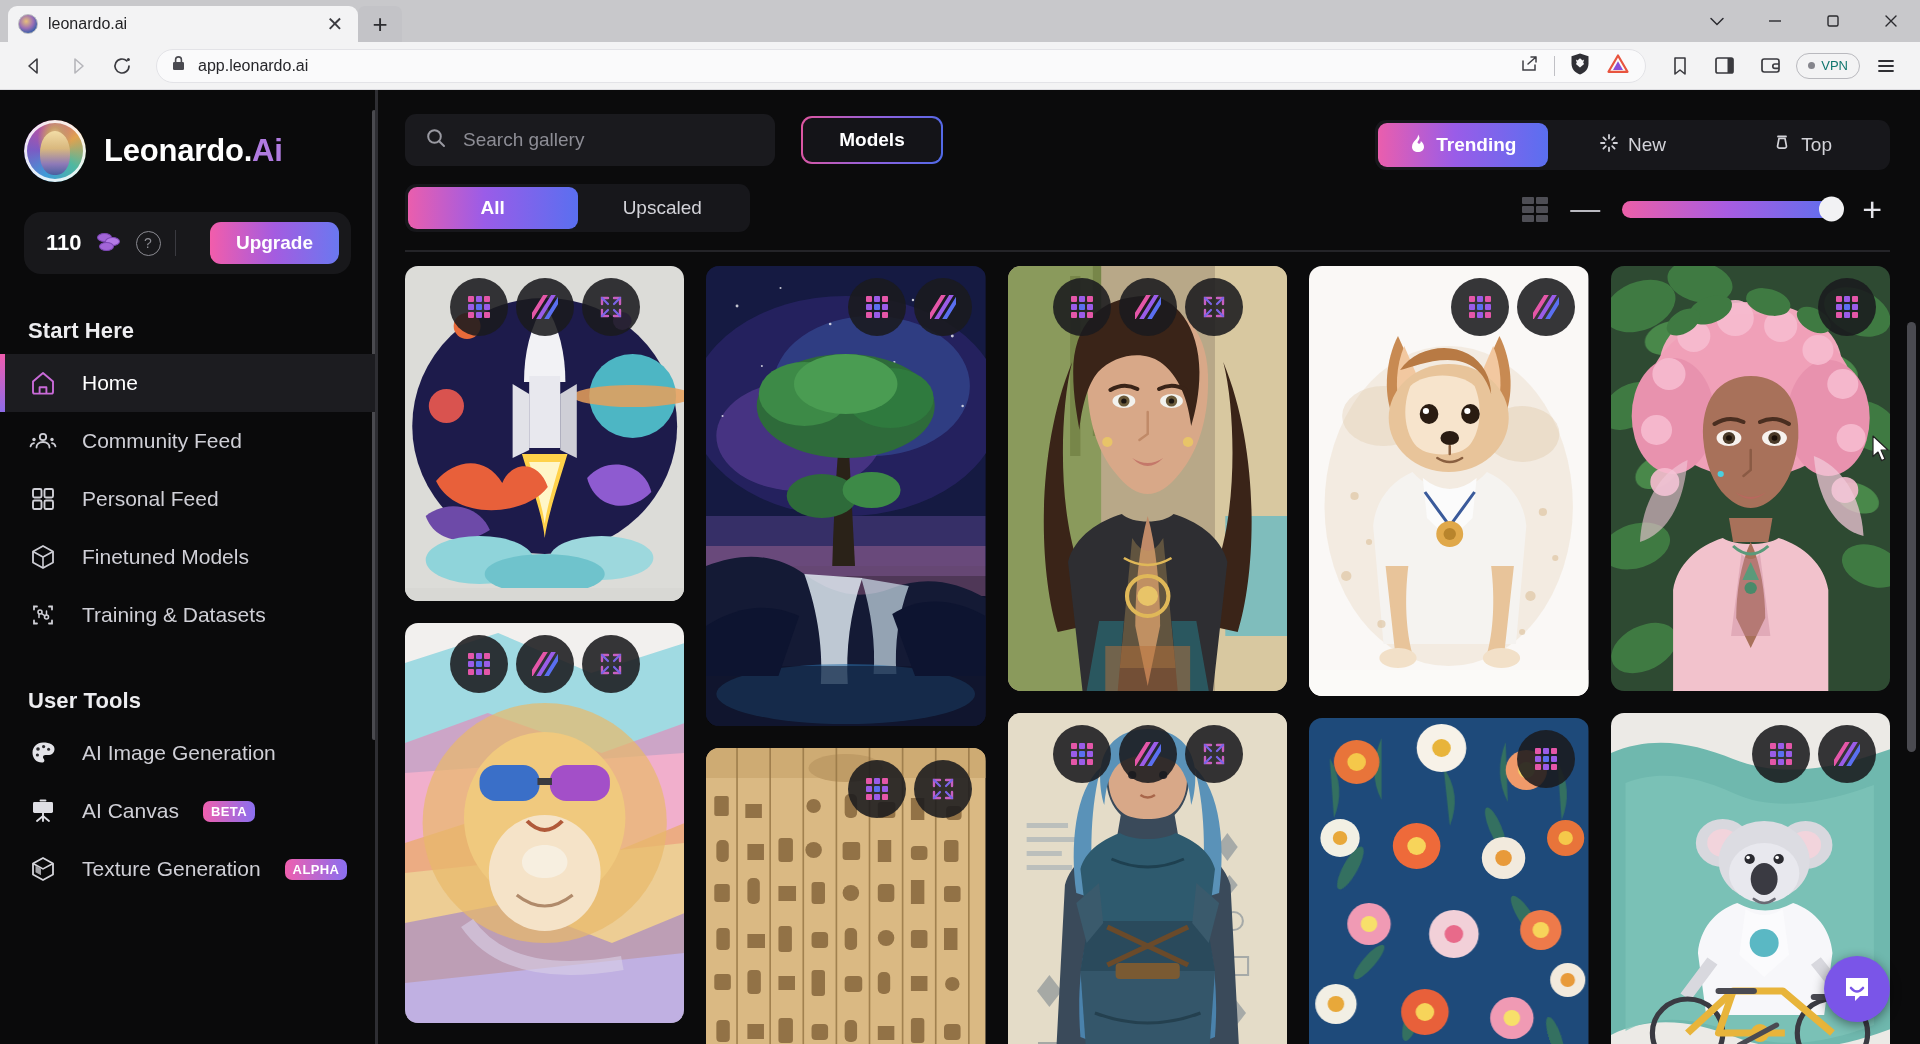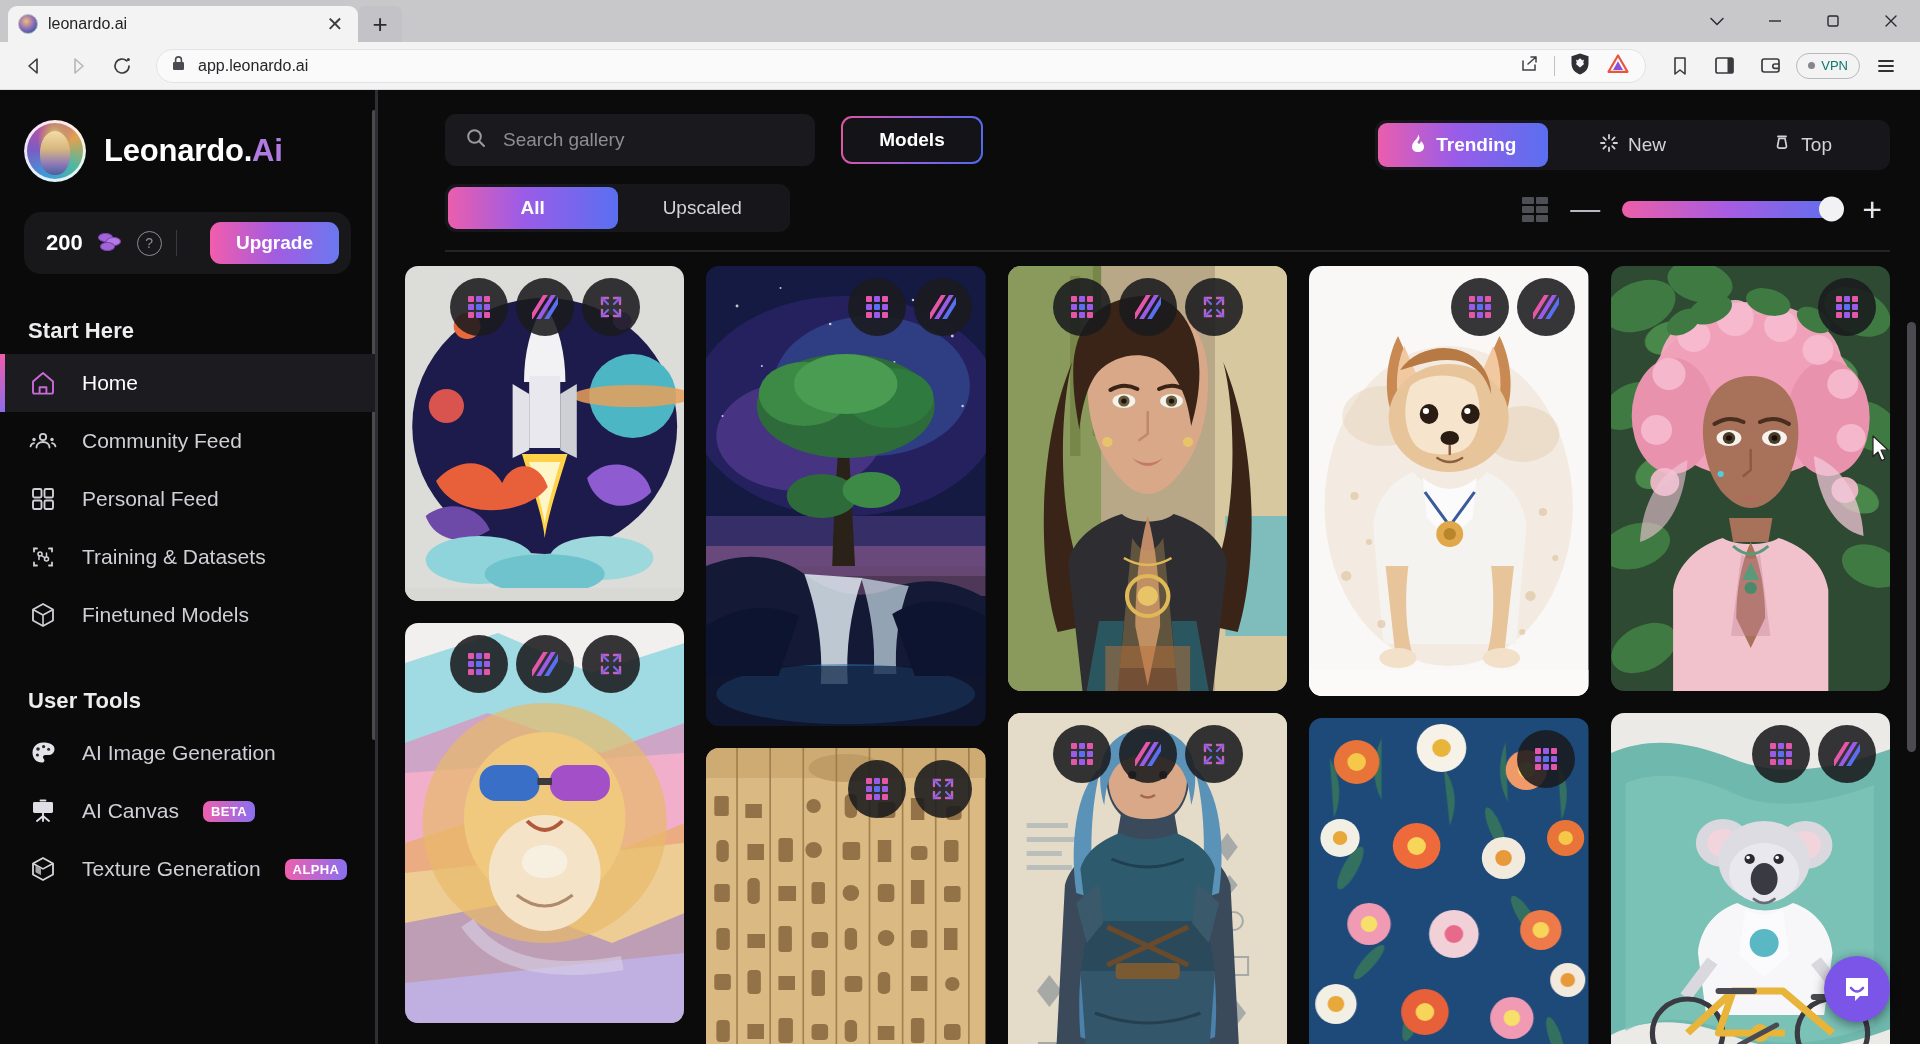--- a/index.html
+++ b/index.html
@@ -134,21 +134,21 @@
   .navitem.active .ico { color: #c96ad8; }
   .badge {
     font-size: 13px; font-weight: 700; color: #fff; border-radius: 7px; padding: 3px 8px;
     background: linear-gradient(90deg, #ef5fae, #8a6ff0); letter-spacing: 0.4px;
   }
 
   
   .main { flex: 1; display: flex; flex-direction: column; background: #0b0b0c; overflow: hidden; position: relative; }
   .main-divider { position: absolute; left: 0; top: 0; bottom: 0; width: 3px; background: #2e2e33; }
 
-  .topbar { padding: 24px 30px 0 30px; margin-left: 40px; }
+  .topbar { padding: 24px 30px 0 30px; }
   .toprow1 { display: flex; align-items: center; gap: 26px; }
   .searchbox {
     width: 370px; height: 52px; background: #1a1a1e; border-radius: 11px;
     display: flex; align-items: center; gap: 16px; padding: 0 20px;
   }
   .searchbox input {
     flex: 1; background: transparent; border: none; outline: none;
     color: #d8d8dd; font-size: 19px; font-family: "Liberation Sans", sans-serif;
   }
   .searchbox input::placeholder { color: #8d8d95; }
@@ -348,21 +348,21 @@
 
     <div class="sidebar">
       <div class="sb-scroll"></div>
 
       <div class="brand">
         <div class="brand-logo"></div>
         <div class="brand-text"><span>Leonardo.</span><span class="ai">Ai</span></div>
       </div>
 
       <div class="credits">
-        <span class="credit-num">200</span>
+        <span class="credit-num">110</span>
         <span class="coin-icon">
             <i></i>
             <i></i>
             <i></i>
           </span>
         <span class="help-circle">?</span>
         <span class="credits-sep"></span>
         <span class="upgrade-btn">Upgrade</span>
       </div>
 
@@ -399,37 +399,37 @@
               <rect x="3" y="14.5" width="8.5" height="8.5" rx="1.5" fill="none" stroke="#cfcfd6" stroke-width="1.9"></rect>
               <rect x="14.5" y="14.5" width="8.5" height="8.5" rx="1.5" fill="none" stroke="#cfcfd6" stroke-width="1.9"></rect>
             </svg>
         </span>
         <span>Personal Feed</span>
       </div>
 
       <div class="navitem">
         <span class="ico">
           <svg width="28" height="28" viewBox="0 0 28 28">
+              <path d="M14 3l10 5.5v11L14 25 4 19.5v-11z" fill="none" stroke="#cfcfd6" stroke-width="1.8" stroke-linejoin="round"></path>
+              <path d="M4 8.5L14 14l10-5.5M14 14v11" fill="none" stroke="#cfcfd6" stroke-width="1.6"></path>
+            </svg>
+        </span>
+        <span>Finetuned Models</span>
+      </div>
+
+      <div class="navitem">
+        <span class="ico">
+          <svg width="28" height="28" viewBox="0 0 28 28">
               <path d="M5 8.5V5.5h3M23 8.5V5.5h-3M5 19.5v3h3M23 19.5v3h-3" fill="none" stroke="#cfcfd6" stroke-width="1.8" stroke-linecap="round"></path>
               <circle cx="11" cy="11" r="2" fill="none" stroke="#cfcfd6" stroke-width="1.6"></circle>
               <circle cx="17.5" cy="16" r="2" fill="none" stroke="#cfcfd6" stroke-width="1.6"></circle>
               <path d="M12.6 12.6l3.4 2.2M10 13v3.5M17.5 10v4" stroke="#cfcfd6" stroke-width="1.5" fill="none" stroke-linecap="round"></path>
             </svg>
         </span>
         <span>Training &amp; Datasets</span>
-      </div>
-
-      <div class="navitem">
-        <span class="ico">
-          <svg width="28" height="28" viewBox="0 0 28 28">
-              <path d="M14 3l10 5.5v11L14 25 4 19.5v-11z" fill="none" stroke="#cfcfd6" stroke-width="1.8" stroke-linejoin="round"></path>
-              <path d="M4 8.5L14 14l10-5.5M14 14v11" fill="none" stroke="#cfcfd6" stroke-width="1.6"></path>
-            </svg>
-        </span>
-        <span>Finetuned Models</span>
       </div>
 
       <div class="sec-title">User Tools</div>
 
       <div class="navitem">
         <span class="ico">
           <svg width="28" height="28" viewBox="0 0 28 28">
               <path d="M14 3.5C7.9 3.5 3.5 7.9 3.5 13.7c0 5.5 4 9.8 9.2 9.8 1.9 0 2.7-1 2.7-2.1 0-1.6-1.4-1.8-1.4-3.2 0-1.2 1-2.1 2.4-2.1h2.4c4 0 6.7-2.5 6.7-6.2 0-3.9-4.3-6.4-11.5-6.4z" fill="#e3e3e8"></path>
               <circle cx="9" cy="10" r="1.8" fill="#2a2a2e"></circle>
               <circle cx="14.6" cy="7.6" r="1.6" fill="#2a2a2e"></circle>

